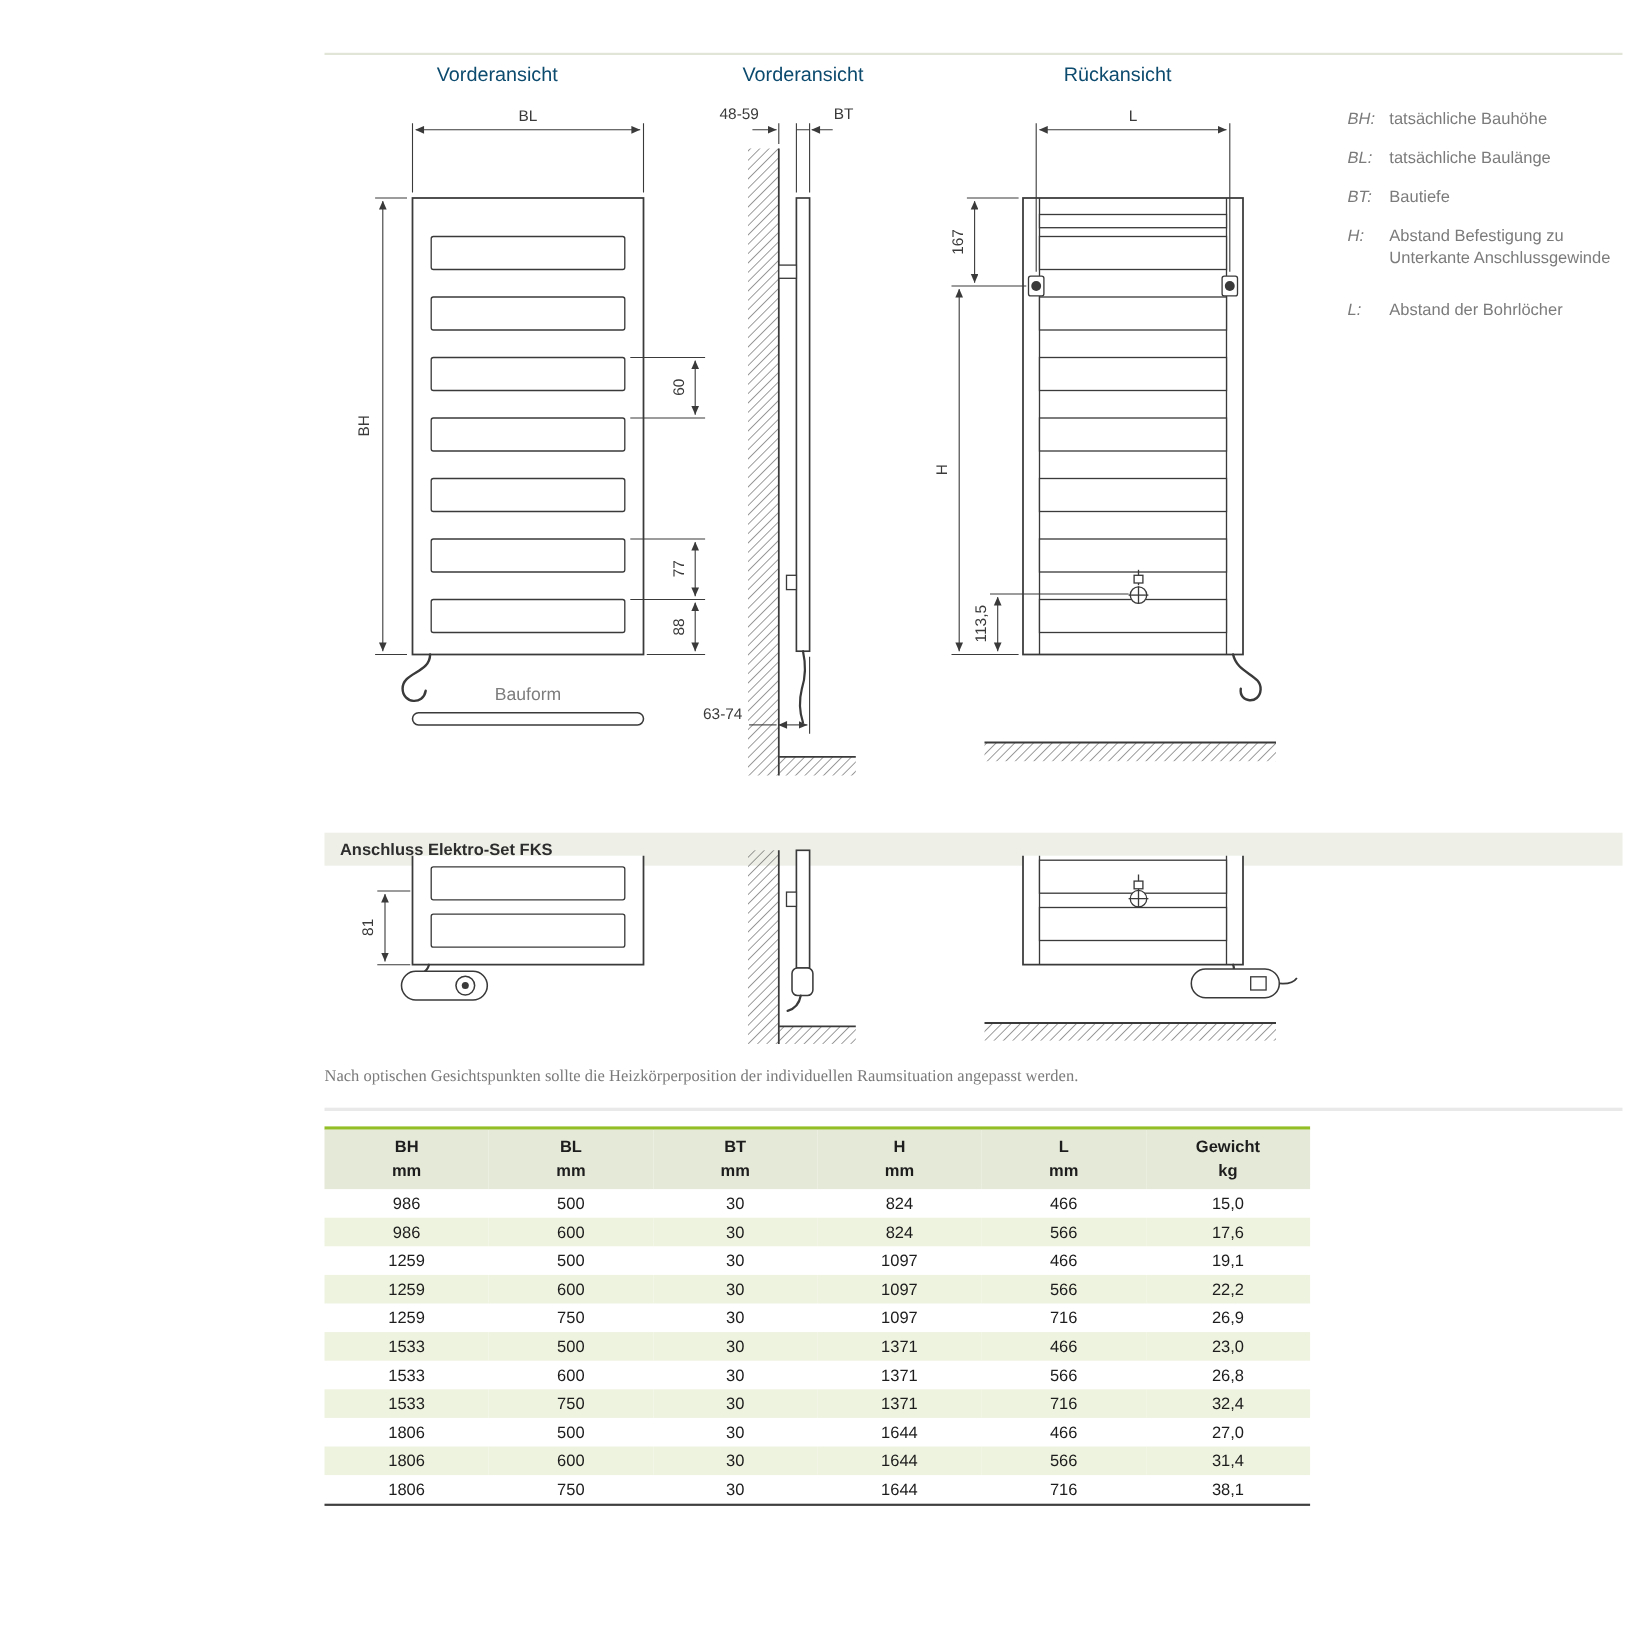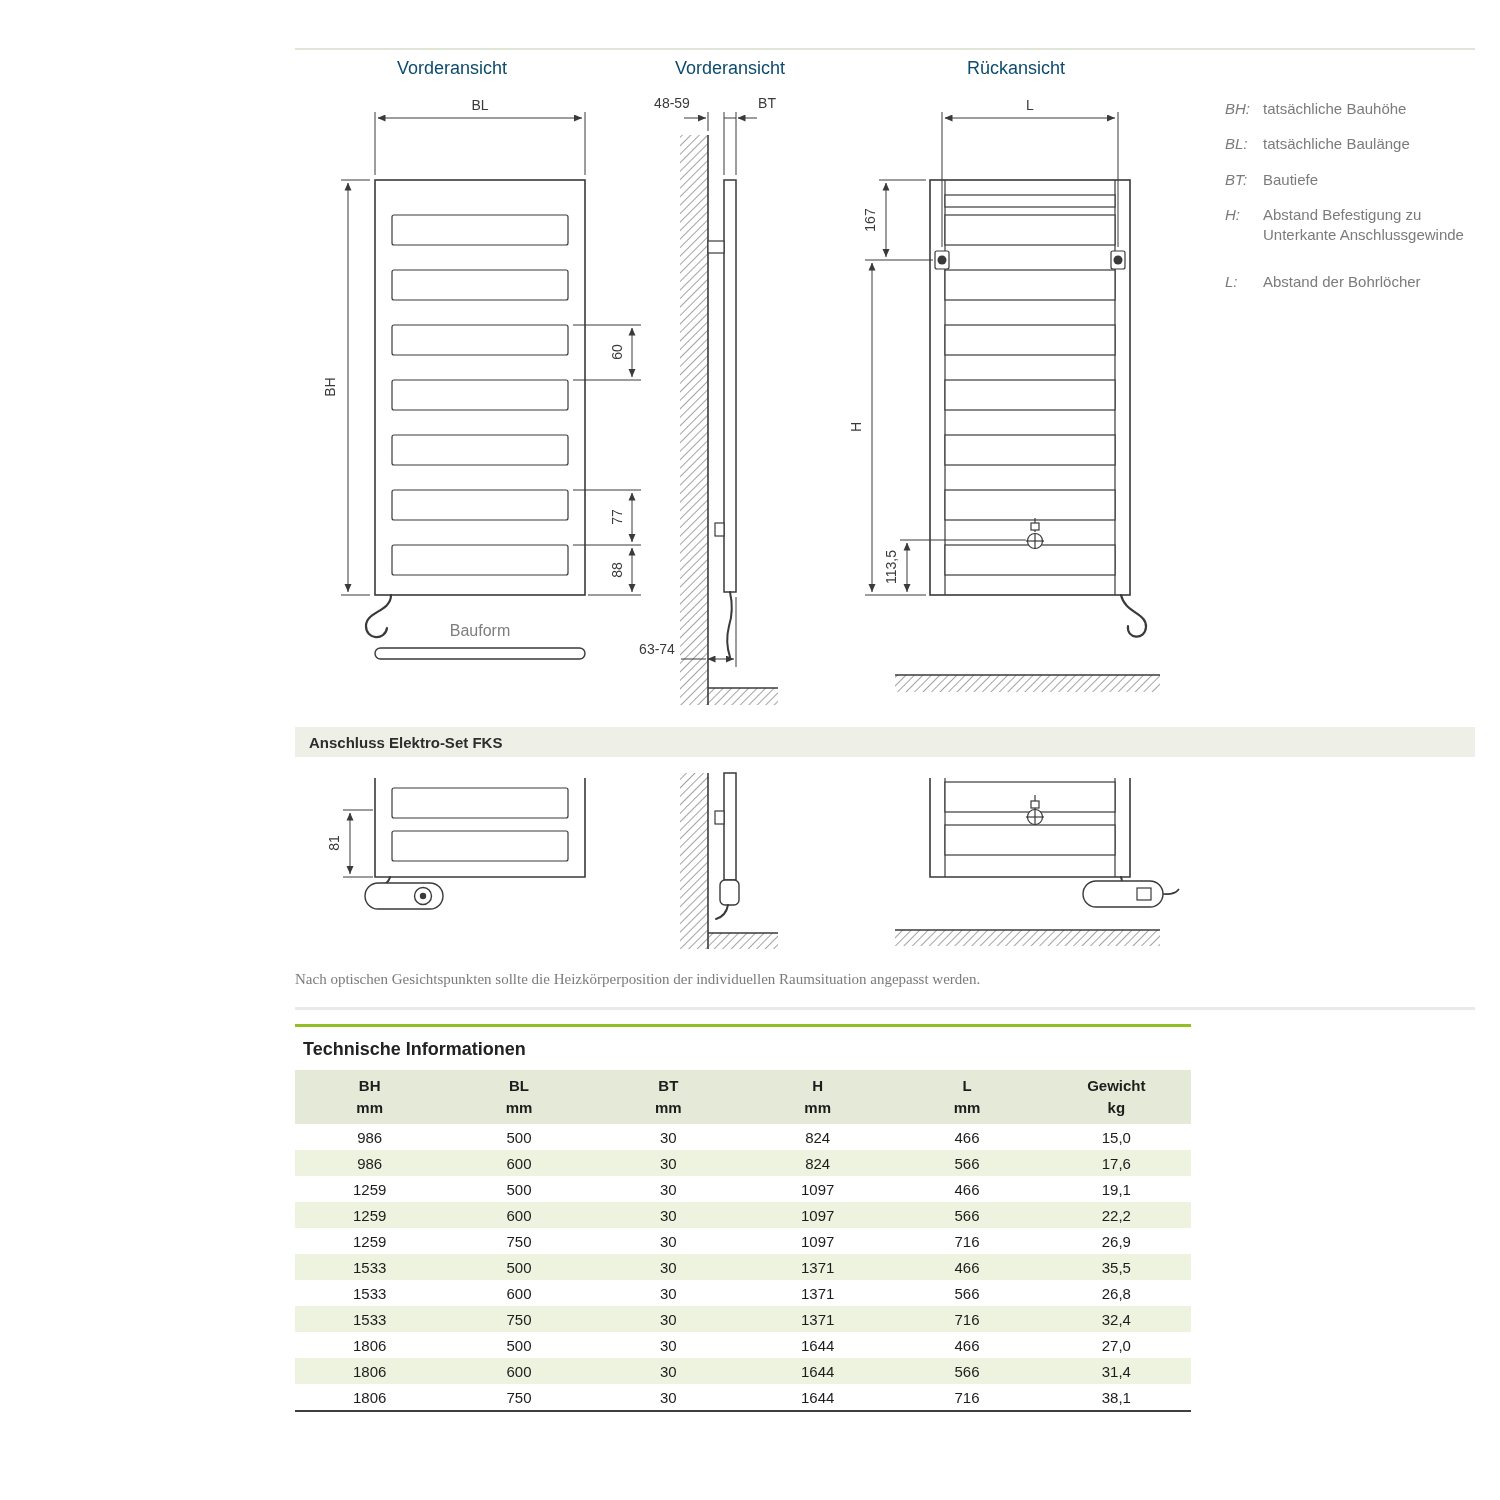--- a/index.html
+++ b/index.html
@@ -23,21 +23,21 @@
     font-size:14px; fill:#3a3a3a; }
   svg text.muted-label { fill:#7d7d7d; font-size:16px; }
 
   .legend { position:absolute; left:1225px; top:99px; width:247px;
     font-size:15px; color:#7b7b7b; }
   .legend-item { display:flex; margin-bottom:15px; line-height:1.35; }
   .legend-item.gap { margin-bottom:27px; }
   .legend-key { flex:0 0 38px;font-style:italic; }
   .legend-text { flex:1 1 auto; }
 
-  .band { position:absolute; left:295px; top:727px; width:1180px; height:30px;
+  .band { position:absolute; left:295px; top:757px; width:1180px; height:30px;
     background:var(--bandBg,#eef0e8); display:flex; align-items:center;
     padding-left:14px; }
   .band span { font-size:15px; font-weight:bold; color:#2d2d2d; }
 
   .note { position:absolute; left:295px; top:971px; font-size:15px; color:#7b7b7b;font-family:Liberation Serif, serif; }
 
   .tech { position:absolute; left:295px; top:1024px; width:896px; }
   .green-rule { height:3px; background:var(--accent,#93be26); }
   .tech h2 { font-size:18px; color:#222; margin:12px 0 10px 8px; }
 
@@ -280,21 +280,20 @@
       <line x1="600" y1="165" x2="865" y2="165" stroke-width="1.6"></line>
     </g>
   </svg>
 
   <div class="note">Nach optischen Gesichtspunkten sollte die Heizkörperposition der individuellen Raumsituation angepasst werden.</div>
 
   <div class="rule mid-rule"></div>
 
   <div class="tech">
     <div class="green-rule"></div>
-    <h2>Technische Informationen</h2>
     <table>
       <thead>
         <tr>
           <th>
             <span>BH</span>
             <span class="unit">mm</span>
           </th>
           <th>
             <span>BL</span>
             <span class="unit">mm</span>
@@ -357,21 +356,21 @@
             <td>1097</td>
             <td>716</td>
             <td>26,9</td>
           </tr>
           <tr class="alt">
             <td>1533</td>
             <td>500</td>
             <td>30</td>
             <td>1371</td>
             <td>466</td>
-            <td>35,5</td>
+            <td>23,0</td>
           </tr>
           <tr>
             <td>1533</td>
             <td>600</td>
             <td>30</td>
             <td>1371</td>
             <td>566</td>
             <td>26,8</td>
           </tr>
           <tr class="alt">

